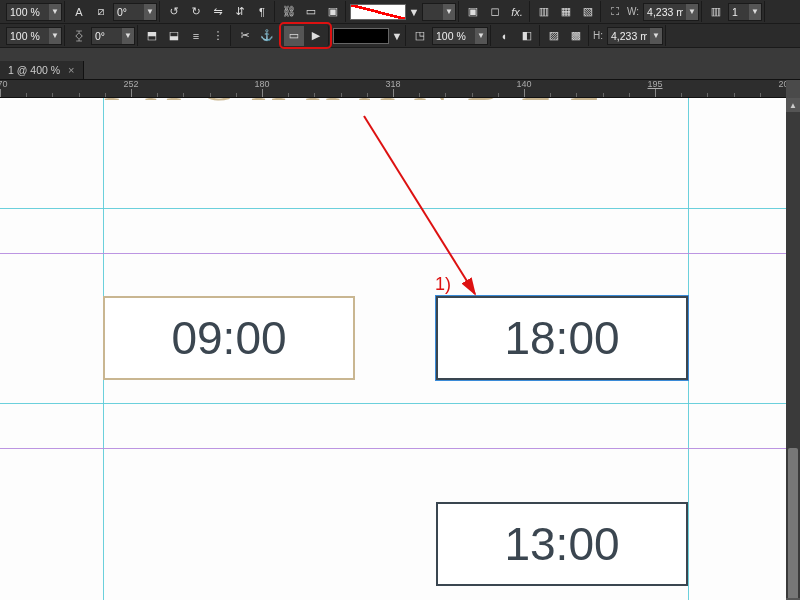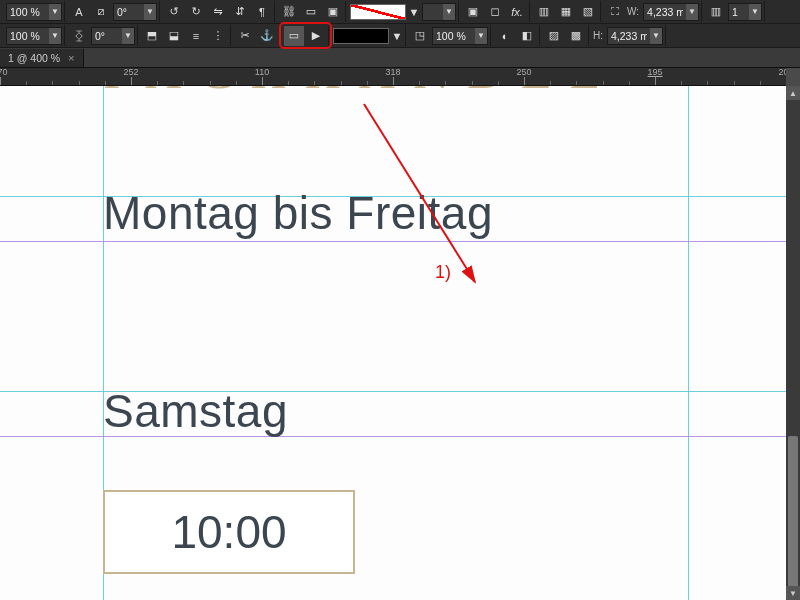--- a/index.html
+++ b/index.html
@@ -10,21 +10,21 @@
   .tool-group { display:flex; align-items:center; gap:2px; padding:0 2px; border-right:1px solid #1a1a1a; height:100%; }
   .tool-btn { width:20px; height:20px; display:flex; align-items:center; justify-content:center; background:#2b2b2b; border:1px solid transparent; color:#ddd; font-size:11px; cursor:pointer; }
   .combo { display:flex; align-items:center; background:#3a3a3a; border:1px solid #1a1a1a; height:18px; }
   .combo input { background:transparent; border:none; color:#eee; width:42px; font-size:10.5px; padding:0 3px; outline:none; text-align:left; }
   .combo .arrow { width:12px; height:16px; background:#555; display:flex; align-items:center; justify-content:center; font-size:8px; color:#ddd; cursor:pointer; }
   .swatch { width:56px; height:16px; border:1px solid #666; display:flex; align-items:center; }
   .swatch.none { background:linear-gradient(to top right, white 0%, white 45%, red 45%, red 55%, white 55%, white 100%); }
   .swatch.black { background:#000; }
   .red-outline { outline:2px solid #d11; outline-offset:1px; border-radius:2px; }
   
-  .tabstrip { height:20px; background:#3a3a3a; display:flex; align-items:flex-end; border-bottom:1px solid #111; }
+  .tabstrip { height:32px; background:#3a3a3a; display:flex; align-items:flex-end; border-bottom:1px solid #111; }
   .doc-tab { background:#2b2b2b; color:#ccc; font-size:10.5px; padding:3px 8px; display:flex; align-items:center; gap:8px; border-right:1px solid #111; }
   .doc-tab .close { font-size:11px; color:#999; cursor:pointer; }
   
   .workspace { position:relative; height:calc(600px - 24px - 24px - 20px); background:#4a4a4a; }
   .ruler-h { position:absolute; top:0; left:0; right:14px; height:18px; background:#2d2d2d; color:#aaa; font-size:9px; display:flex; align-items:flex-end; overflow:hidden; border-bottom:1px solid #111; }
   .ruler-h .tick-major { position:absolute; bottom:0; width:1px; height:8px; background:#888; }
   .ruler-h .tick-minor { position:absolute; bottom:0; width:1px; height:4px; background:#666; }
   .ruler-h .tick-label { position:absolute; bottom:8px; transform:translateX(-50%); }
   .canvas-area { position:absolute; top:18px; left:0; right:14px; bottom:0; background:#4c4c4c; overflow:hidden; }
   .scroll-v { position:absolute; top:18px; right:0; bottom:0; width:14px; background:#3a3a3a; }
@@ -185,33 +185,33 @@
       <div class="tick-minor" style="left: 52.4px;"></div>
       <div class="tick-minor" style="left: 78.6px;"></div>
       <div class="tick-minor" style="left: 104.8px;"></div>
       <div class="tick-major" style="left: 131px;"></div>
       <div class="tick-label" style="left: 131px;">252</div>
       <div class="tick-minor" style="left: 157.2px;"></div>
       <div class="tick-minor" style="left: 183.4px;"></div>
       <div class="tick-minor" style="left: 209.6px;"></div>
       <div class="tick-minor" style="left: 235.8px;"></div>
       <div class="tick-major" style="left: 262px;"></div>
-      <div class="tick-label" style="left: 262px;">110</div>
+      <div class="tick-label" style="left: 262px;">180</div>
       <div class="tick-minor" style="left: 288.2px;"></div>
       <div class="tick-minor" style="left: 314.4px;"></div>
       <div class="tick-minor" style="left: 340.6px;"></div>
       <div class="tick-minor" style="left: 366.8px;"></div>
       <div class="tick-major" style="left: 393px;"></div>
       <div class="tick-label" style="left: 393px;">318</div>
       <div class="tick-minor" style="left: 419.2px;"></div>
       <div class="tick-minor" style="left: 445.4px;"></div>
       <div class="tick-minor" style="left: 471.6px;"></div>
       <div class="tick-minor" style="left: 497.8px;"></div>
       <div class="tick-major" style="left: 524px;"></div>
-      <div class="tick-label" style="left: 524px;">250</div>
+      <div class="tick-label" style="left: 524px;">140</div>
       <div class="tick-minor" style="left: 550.2px;"></div>
       <div class="tick-minor" style="left: 576.4px;"></div>
       <div class="tick-minor" style="left: 602.6px;"></div>
       <div class="tick-minor" style="left: 628.8px;"></div>
       <div class="tick-major" style="left: 655px;"></div>
       <div class="tick-label" style="left: 655px; text-decoration: underline;">195</div>
       <div class="tick-minor" style="left: 681.2px;"></div>
       <div class="tick-minor" style="left: 707.4px;"></div>
       <div class="tick-minor" style="left: 733.6px;"></div>
       <div class="tick-minor" style="left: 759.8px;"></div>
@@ -224,26 +224,30 @@
 
       <div class="guide-v g-cyan" style="left:183px;"></div>
       <div class="guide-v g-cyan" style="left:768px;"></div>
       <div class="guide-h g-cyan" style="top:110px;"></div>
       <div class="guide-h g-purple" style="top:155px;"></div>
       <div class="guide-h g-cyan" style="top:305px;"></div>
       <div class="guide-h g-purple" style="top:350px;"></div>
 
       <div style="position:absolute; left:183px; top:-44px; font-size:50px; letter-spacing:18px; color:#c9b691; font-family:'Trebuchet MS';">FACHHANDEL</div>
 
-      <div class="doc-text heading" style="position:absolute; left:183px; top:100px;">Montag bis Freitag</div>
-      <div class="doc-text heading" style="position:absolute; left:183px; top:298px;">Samstag</div>
-
-
-      <div class="time-box tan" style="left:183px; top:404px;">
-        <span class="time-val">10:00</span>
+
+      <div class="time-box tan" style="left:183px; top:198px;">
+        <span class="time-val">09:00</span>
+      </div>
+      <div class="time-box dark selected" style="left:516px; top:198px;">
+        <span class="time-val">18:00</span>
+      </div>
+
+      <div class="time-box dark" style="left:516px; top:404px;">
+        <span class="time-val">13:00</span>
       </div>
     </div>
 
     <svg class="annot-svg" width="786" height="520">
       <defs>
         <marker id="ah" markerWidth="10" markerHeight="10" refX="8" refY="3" orient="auto">
           <path d="M0,0 L9,3 L0,6 Z" fill="#d11"></path>
         </marker>
       </defs>
       <line x1="364" y1="18" x2="475" y2="196" stroke="#d11" stroke-width="2" marker-end="url(#ah)"></line>

